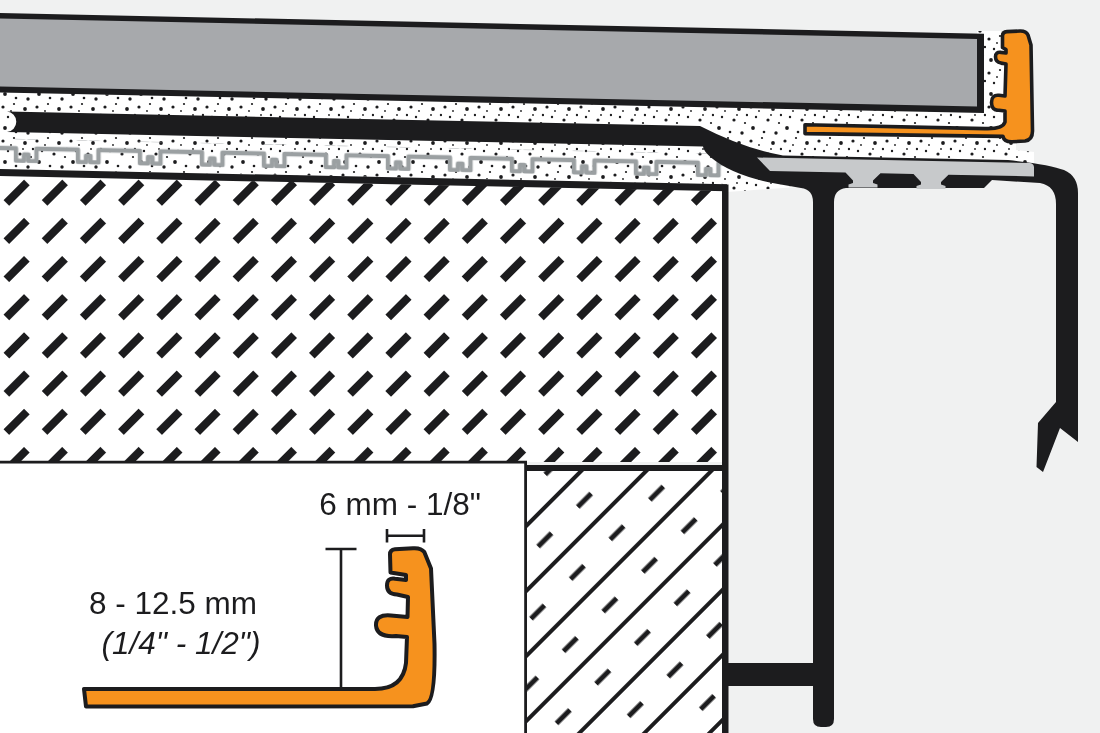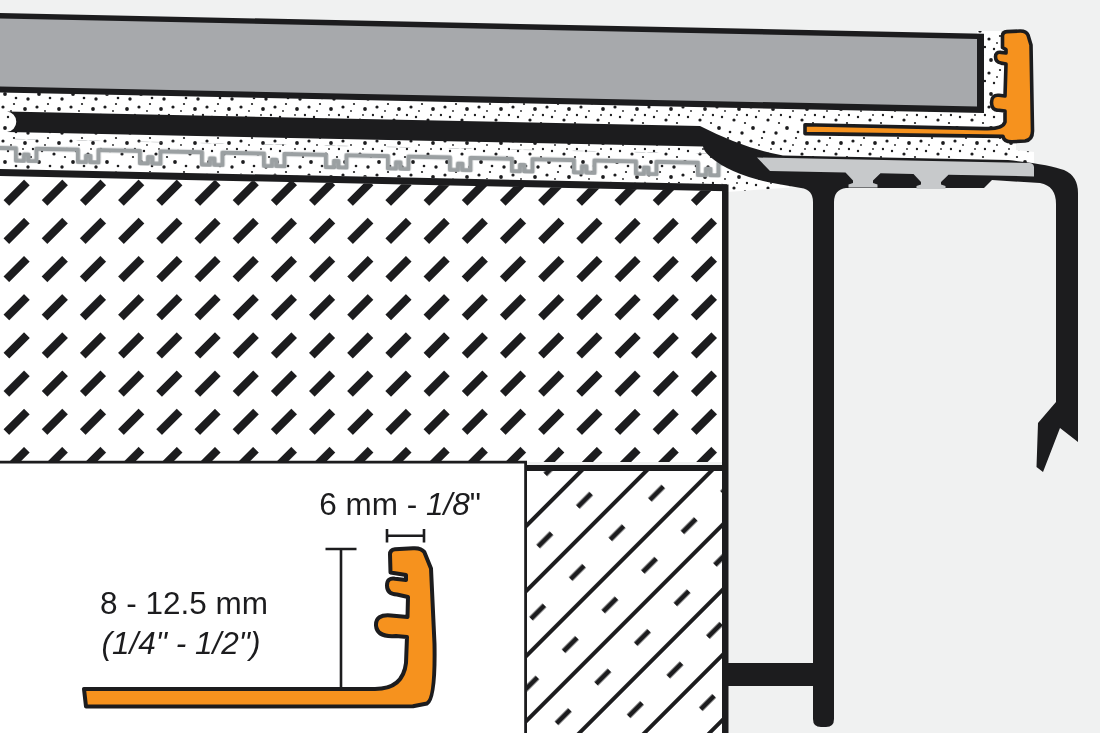--- a/index.html
+++ b/index.html
@@ -7,21 +7,21 @@
     position:relative;width:1100px;height:733px;overflow:hidden;
     font-family:"Liberation Sans", sans-serif;
     background:var(--c-bg,#f0f1f1);
   }
   #stage svg{position:absolute;left:0;top:0;}
   .dim-label{
     position:absolute;color:var(--c-ink,#1c1c1e);
     font-size:31.5px;line-height:1.05;text-align:center;
     white-space:nowrap;user-select:none;
   }
-  .dim-label .it{font-style:italic;}
+  .dim-label .it{}
   .italic{font-style:italic;}
 </style>
 </head>
 <body>
 
 <div id="stage" style="--c-orange: #F6921E; --c-tile: #A7A9AC; --c-plate: #C7C9CB; --c-wave: #9BA0A2; --c-ink: #1C1C1E; --c-bg: #F0F1F1;">
 <svg width="1100" height="733" viewBox="0 0 1100 733">
   <defs>
 
     <pattern id="dots" width="34" height="34" patternUnits="userSpaceOnUse">
@@ -114,16 +114,16 @@
            Q421,547.6 424.3,552 L431,568.5 L434.5,644 Q435.5,699 427,703.5
            L413,706.3 L86,706.5 Z" fill="var(--c-orange,#F6921E)" stroke="#1c1c1e" stroke-width="4" stroke-linejoin="round"></path>
 
   <path d="M387,529 L387,542.5 M424,529 L424,542.5 M387,535.8 L424,535.8" stroke="#1c1c1e" stroke-width="2.6" fill="none"></path>
 
   <path d="M341,549 L341,688 M325.5,549 L356.5,549" stroke="#1c1c1e" stroke-width="2.6" fill="none"></path>
 </svg>
 
 <div class="dim-label" style="left:288px;top:488px;width:224px;"><span>6 mm - </span><span class="it">1/8</span><span>"</span></div>
 
-<div class="dim-label" style="left:86px;top:587px;width:196px;">8 - 12.5 mm</div>
+<div class="dim-label" style="left:75px;top:587px;width:196px;">8 - 12.5 mm</div>
 
 <div class="dim-label italic" style="left:83px;top:627px;width:196px;">(1/4" - 1/2")</div>
 </div>
 
 </body></html>

